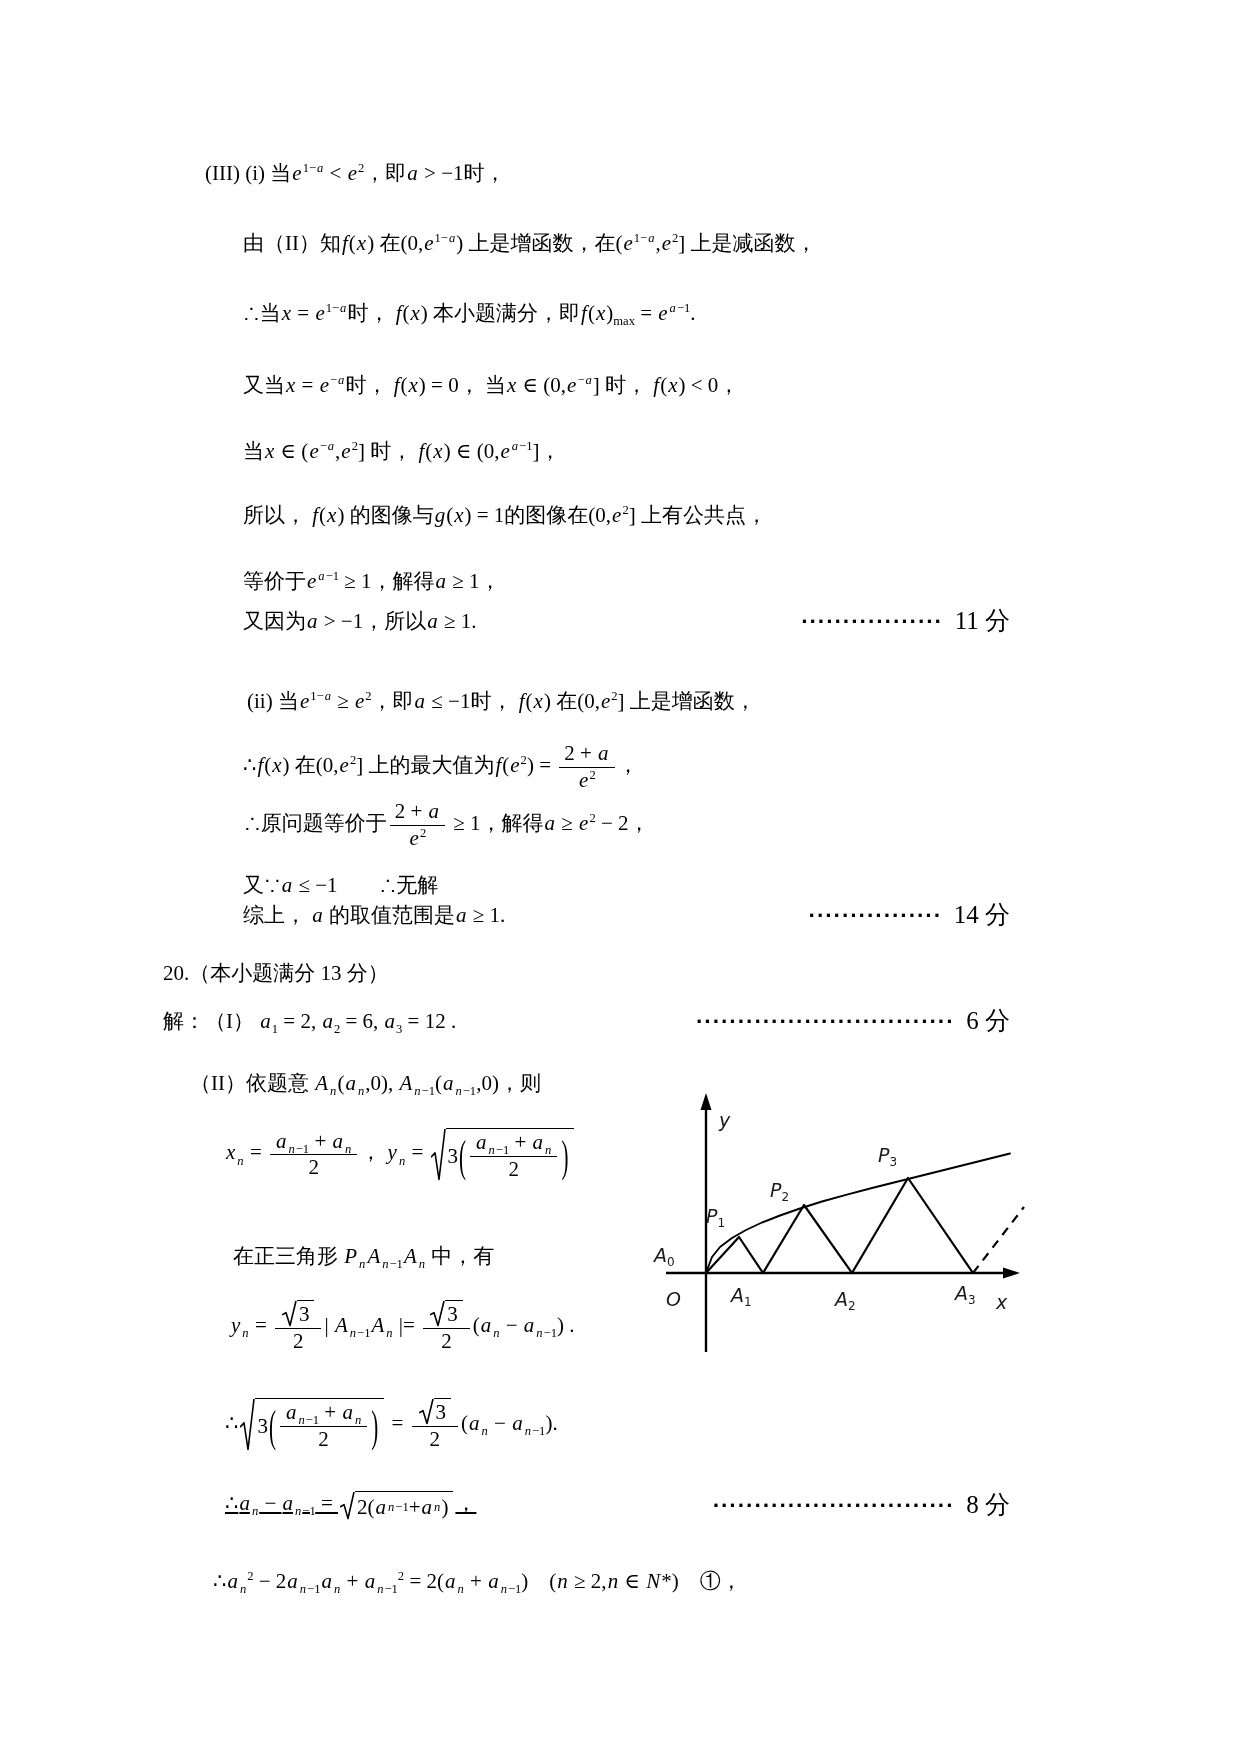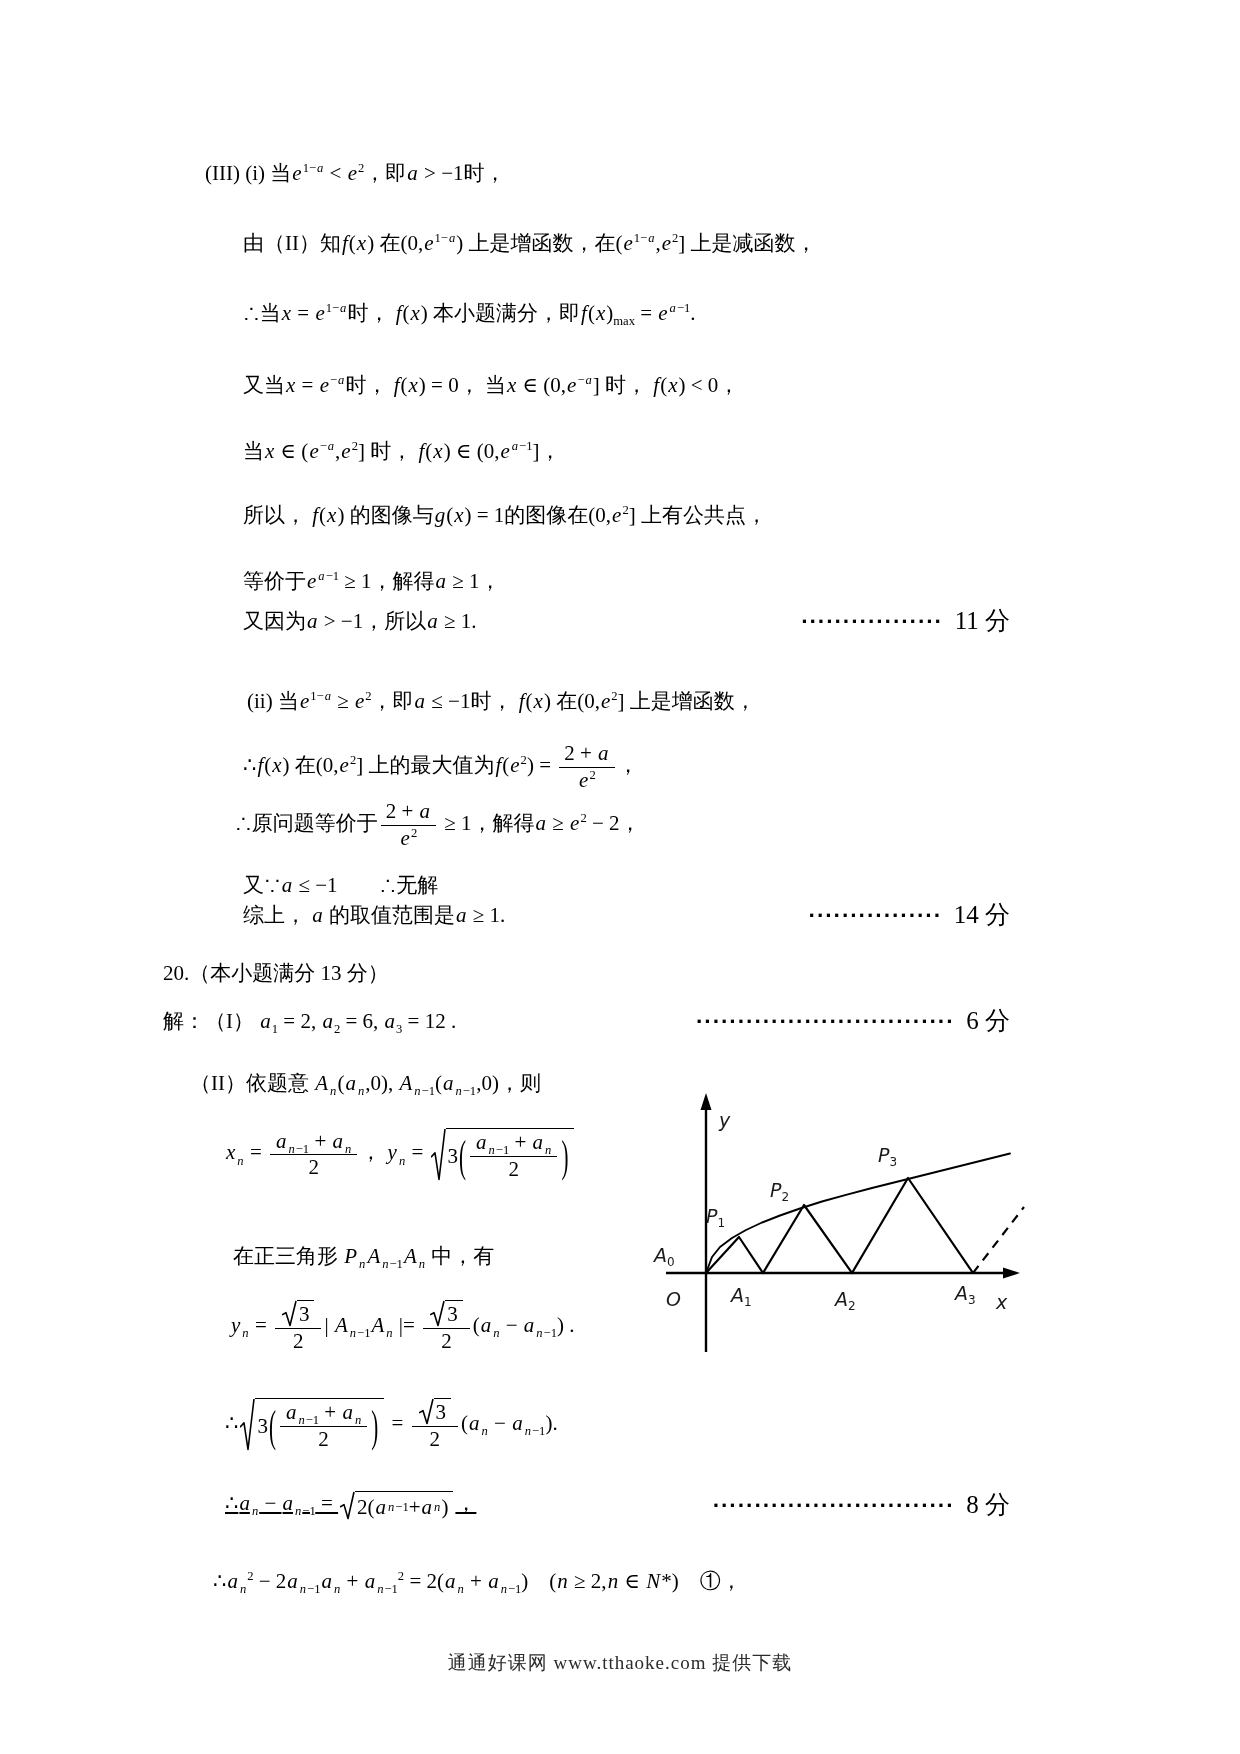--- a/index.html
+++ b/index.html
@@ -42,21 +42,21 @@
       <div class="mline" style="top: 372px; left: 243px;"><span><span>又当</span><i>x</i><span> = </span><i>e</i><sup><span>−</span><i>a</i></sup><span>时， </span><i>f</i><span>(</span><i>x</i><span>) = 0， 当</span><i>x</i><span> ∈ (0,</span><i>e</i><sup><span>−</span><i>a</i></sup><span>] 时， </span><i>f</i><span>(</span><i>x</i><span>) &lt; 0，</span></span></div>
       <div class="mline" style="top: 438px; left: 243px;"><span><span>当</span><i>x</i><span> ∈ (</span><i>e</i><sup><span>−</span><i>a</i></sup><span>,</span><i>e</i><sup><span>2</span></sup><span>] 时， </span><i>f</i><span>(</span><i>x</i><span>) ∈ (0,</span><i>e</i><sup><i>a</i><span>−1</span></sup><span>]，</span></span></div>
       <div class="mline" style="top: 502px; left: 243px; text-align: center;"><span><span>所以， </span><i>f</i><span>(</span><i>x</i><span>) 的图像与</span><i>g</i><span>(</span><i>x</i><span>) = 1的图像在(0,</span><i>e</i><sup><span>2</span></sup><span>] 上有公共点，</span></span></div>
       <div class="mline" style="top: 568px; left: 243px;"><span><span>等价于</span><i>e</i><sup><i>a</i><span>−1</span></sup><span> ≥ 1，解得</span><i>a</i><span> ≥ 1，</span></span></div>
       <div class="mline" style="top: 608px; left: 243px; width: 767px;"><span><span>又因为</span><i>a</i><span> &gt; −1，所以</span><i>a</i><span> ≥ 1.</span></span><span class="score"><span class="dots">·················</span><span class="score-label">11 分</span></span></div>
       <div class="mline" style="top: 688px; left: 247px;"><span><span>(ii) 当</span><i>e</i><sup><span>1−</span><i>a</i></sup><span> ≥ </span><i>e</i><sup><span>2</span></sup><span>，即</span><i>a</i><span> ≤ −1时， </span><i>f</i><span>(</span><i>x</i><span>) 在(0,</span><i>e</i><sup><span>2</span></sup><span>] 上是增函数，</span></span></div>
       <div class="mline" style="top: 742px; left: 243px;"><span><span>∴</span><i>f</i><span>(</span><i>x</i><span>) 在(0,</span><i>e</i><sup><span>2</span></sup><span>] 上的最大值为</span><i>f</i><span>(</span><i>e</i><sup><span>2</span></sup><span>) = </span><span class="frac">
             <span class="fn"><span>2 + </span><i>a</i></span>
             <span class="fd"><i>e</i><sup><span>2</span></sup></span>
           </span><span>，</span></span></div>
-      <div class="mline" style="top: 800px; left: 235px;"><span><span>∴原问题等价于</span><span class="frac">
+      <div class="mline" style="top: 800px; left: 244px;"><span><span>∴原问题等价于</span><span class="frac">
             <span class="fn"><span>2 + </span><i>a</i></span>
             <span class="fd"><i>e</i><sup><span>2</span></sup></span>
           </span><span> ≥ 1，解得</span><i>a</i><span> ≥ </span><i>e</i><sup><span>2</span></sup><span> − 2，</span></span></div>
       <div class="mline" style="top: 872px; left: 243px;"><span><span>又∵</span><i>a</i><span> ≤ −1　　∴无解</span></span></div>
       <div class="mline" style="top: 902px; left: 243px; width: 767px;"><span><span>综上， </span><i>a</i><span> 的取值范围是</span><i>a</i><span> ≥ 1.</span></span><span class="score"><span class="dots">················</span><span class="score-label">14 分</span></span></div>
       <div class="mline" style="top: 960px; left: 163px; text-align: center;"><span><span>20.（本小题满分 13 分）</span></span></div>
       <div class="mline" style="top: 1008px; left: 163px; width: 847px;"><span><span>解：（I） </span><i>a</i><sub><span>1</span></sub><span> = 2, </span><i>a</i><sub><span>2</span></sub><span> = 6, </span><i>a</i><sub><span>3</span></sub><span> = 12 .</span></span><span class="score"><span class="dots">·······························</span><span class="score-label">6 分</span></span></div>
       <div class="mline" style="top: 1070px; left: 190px;"><span><span>（II）依题意 </span><i>A</i><sub><i>n</i></sub><span>(</span><i>a</i><sub><i>n</i></sub><span>,0), </span><i>A</i><sub><i>n</i><span>−1</span></sub><span>(</span><i>a</i><sub><i>n</i><span>−1</span></sub><span>,0)，则</span></span></div>
       <div class="mline" style="top: 1128px; left: 225px;"><span><i>x</i><sub><i>n</i></sub><span> = </span><span class="frac">
             <span class="fn"><i>a</i><sub><i>n</i><span>−1</span></sub><span> + </span><i>a</i><sub><i>n</i></sub></span>
@@ -158,15 +158,14 @@
         <text x="54" y="182" class="fig-label"><tspan>A</tspan><tspan class="subts" dy="4">0</tspan></text>
         <text x="131" y="222" class="fig-label"><tspan>A</tspan><tspan class="subts" dy="4">1</tspan></text>
         <text x="235" y="226" class="fig-label"><tspan>A</tspan><tspan class="subts" dy="4">2</tspan></text>
         <text x="355" y="220" class="fig-label"><tspan>A</tspan><tspan class="subts" dy="4">3</tspan></text>
         <text x="106" y="143" class="fig-label"><tspan>P</tspan><tspan class="subts" dy="4">1</tspan></text>
         <text x="170" y="117" class="fig-label"><tspan>P</tspan><tspan class="subts" dy="4">2</tspan></text>
         <text x="278" y="82" class="fig-label"><tspan>P</tspan><tspan class="subts" dy="4">3</tspan></text>
       </g>
   </svg>
 
-  <div id="footer">通通好课网  www.tthaoke.com  提供下载</div>
 
 </div>
 
 </body></html>

